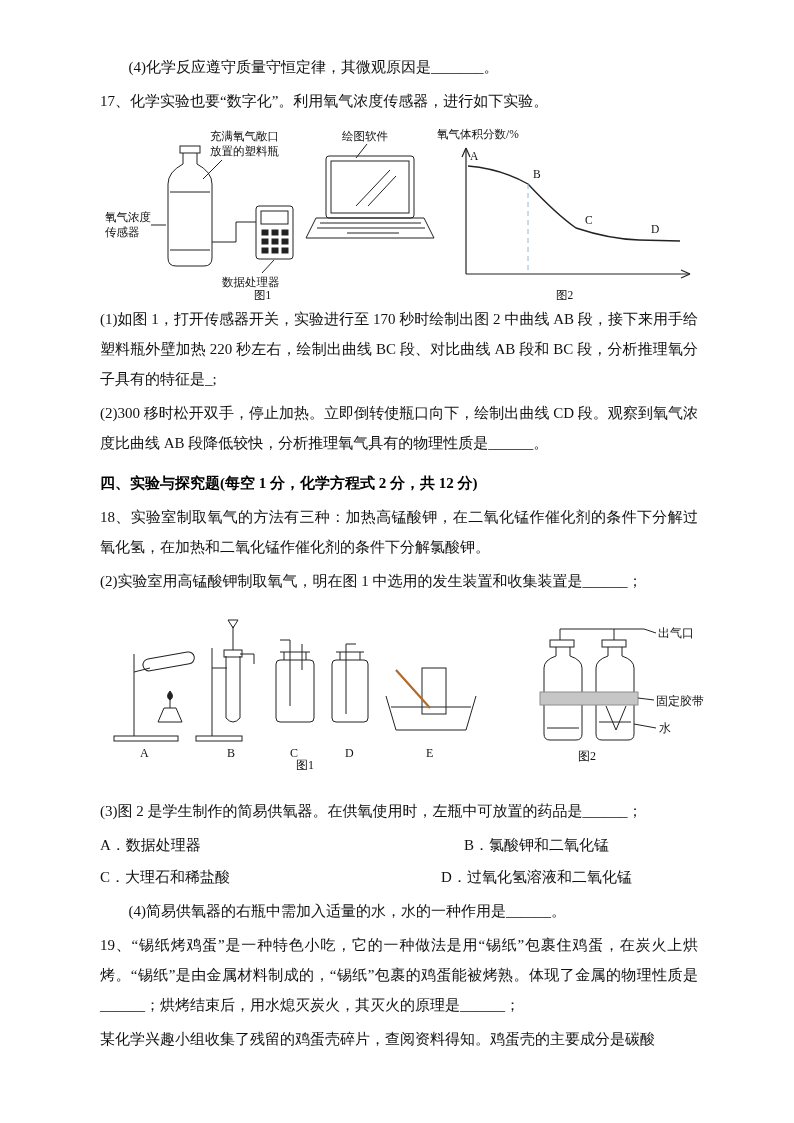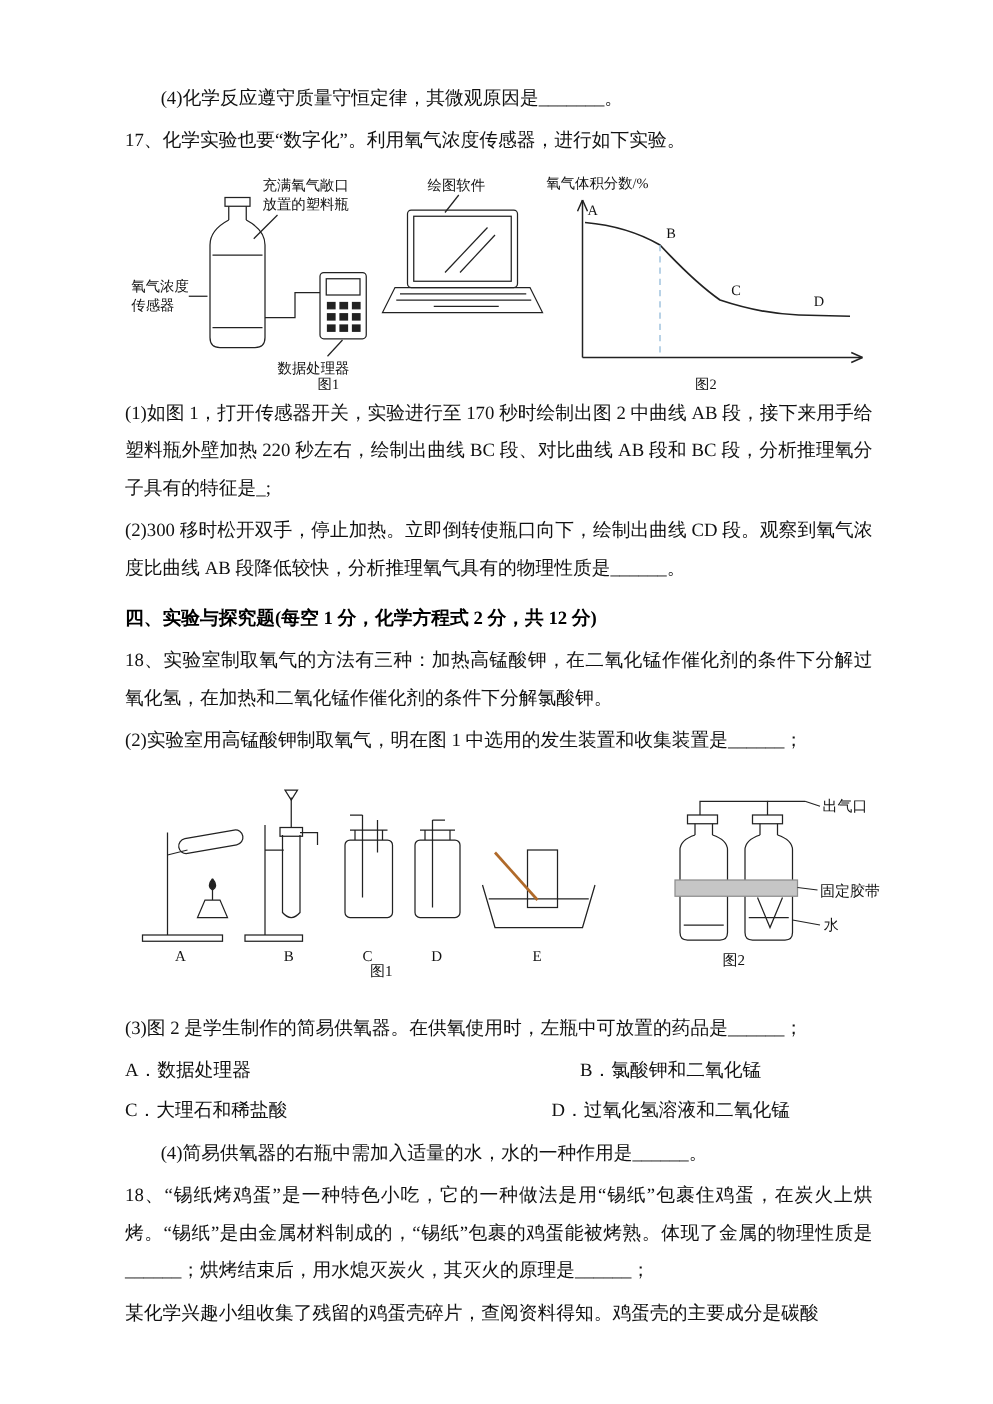--- a/index.html
+++ b/index.html
@@ -2,21 +2,21 @@
 <html><head>
 <meta charset="utf-8">
 <style>
   * { margin:0; padding:0; box-sizing:border-box; }
   html,body { background:#ffffff; }
   .page {
     position:relative;
     width:794px; height:1123px;
     margin:0 auto;
     background:#fff;
-    padding:60px 96px 20px 100px;
+    padding:48px 96px 20px 100px;
     font-family:"Liberation Serif","DejaVu Serif",serif;
     font-size:15px; color:#111; line-height:2;
     overflow:hidden;
   }
   .para { text-align:justify; margin:4px 0; }
   .indent { text-indent:1.9em; }
   .heading { font-weight:700; margin-top:10px; color:#000; }
   .figure { display:block; }
   .figure text { font-family:"Liberation Serif","DejaVu Serif",serif; fill:#111; }
   .fig17-wrap { margin:6px 0 2px 4px;text-align:right; }
@@ -205,16 +205,16 @@
     <span class="opt-left">A．数据处理器</span>
     <span class="opt-right">B．氯酸钾和二氧化锰</span>
   </div>
   <div class="options-row">
     <span class="opt-left">C．大理石和稀盐酸</span>
     <span class="opt-right">D．过氧化氢溶液和二氧化锰</span>
   </div>
 
   <div class="para indent">(4)简易供氧器的右瓶中需加入适量的水，水的一种作用是______。</div>
 
-  <div class="para">18、“锡纸烤鸡蛋”是一种特色小吃，它的一种做法是用“锡纸”包裹住鸡蛋，在炭火上烘烤。“锡纸”是由金属材料制成的，“锡纸”包裹的鸡蛋能被烤熟。体现了金属的物理性质是______；烘烤结束后，用水熄灭炭火，其灭火的原理是______；</div>
+  <div class="para">19、“锡纸烤鸡蛋”是一种特色小吃，它的一种做法是用“锡纸”包裹住鸡蛋，在炭火上烘烤。“锡纸”是由金属材料制成的，“锡纸”包裹的鸡蛋能被烤熟。体现了金属的物理性质是______；烘烤结束后，用水熄灭炭火，其灭火的原理是______；</div>
   <div class="para">某化学兴趣小组收集了残留的鸡蛋壳碎片，查阅资料得知。鸡蛋壳的主要成分是碳酸</div>
 
 </div>
 
 </body></html>

